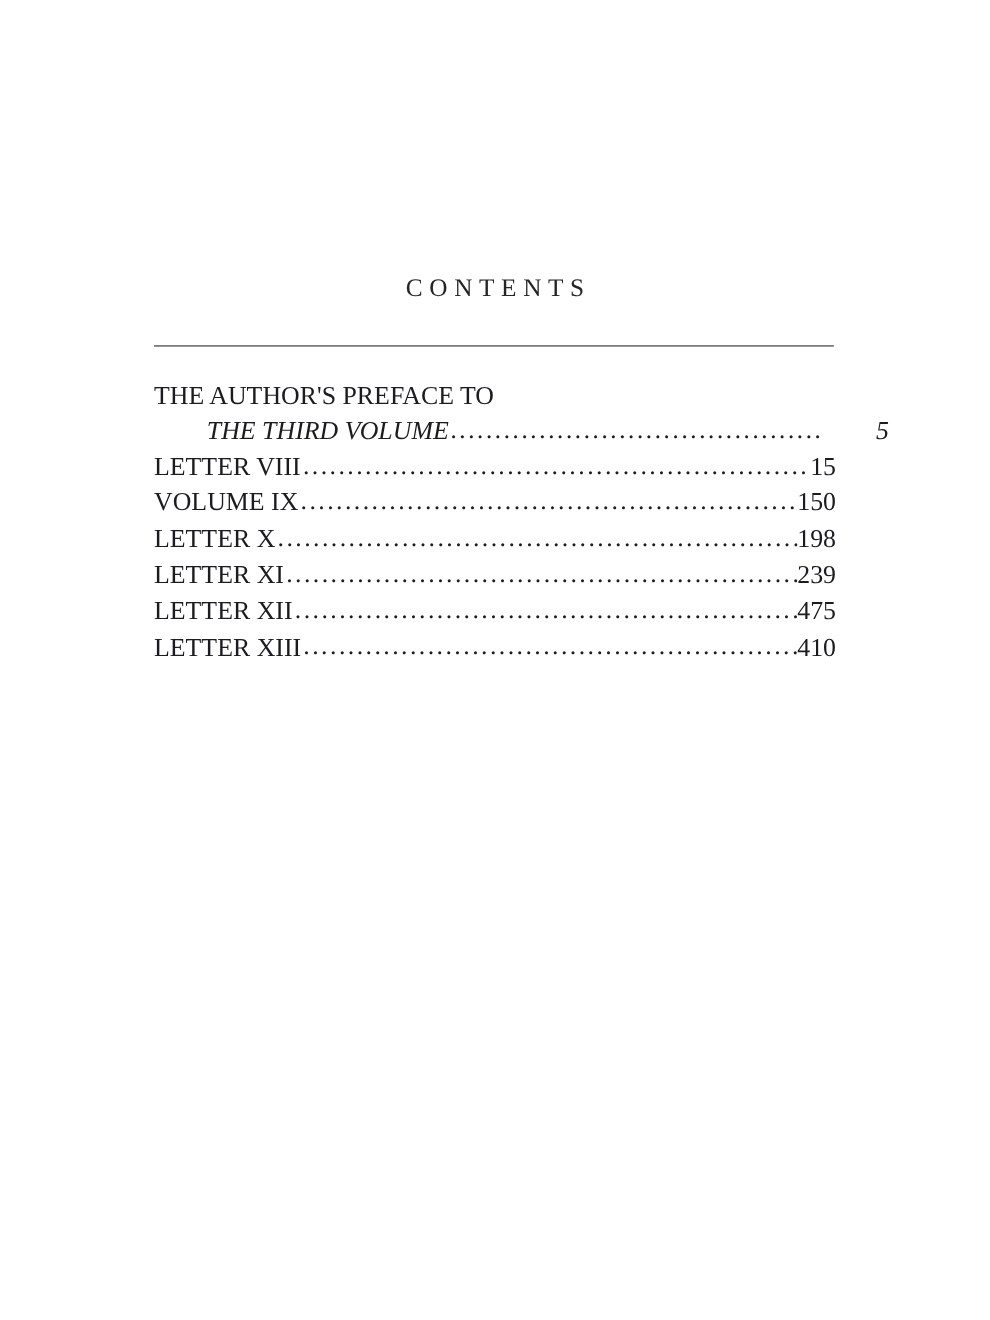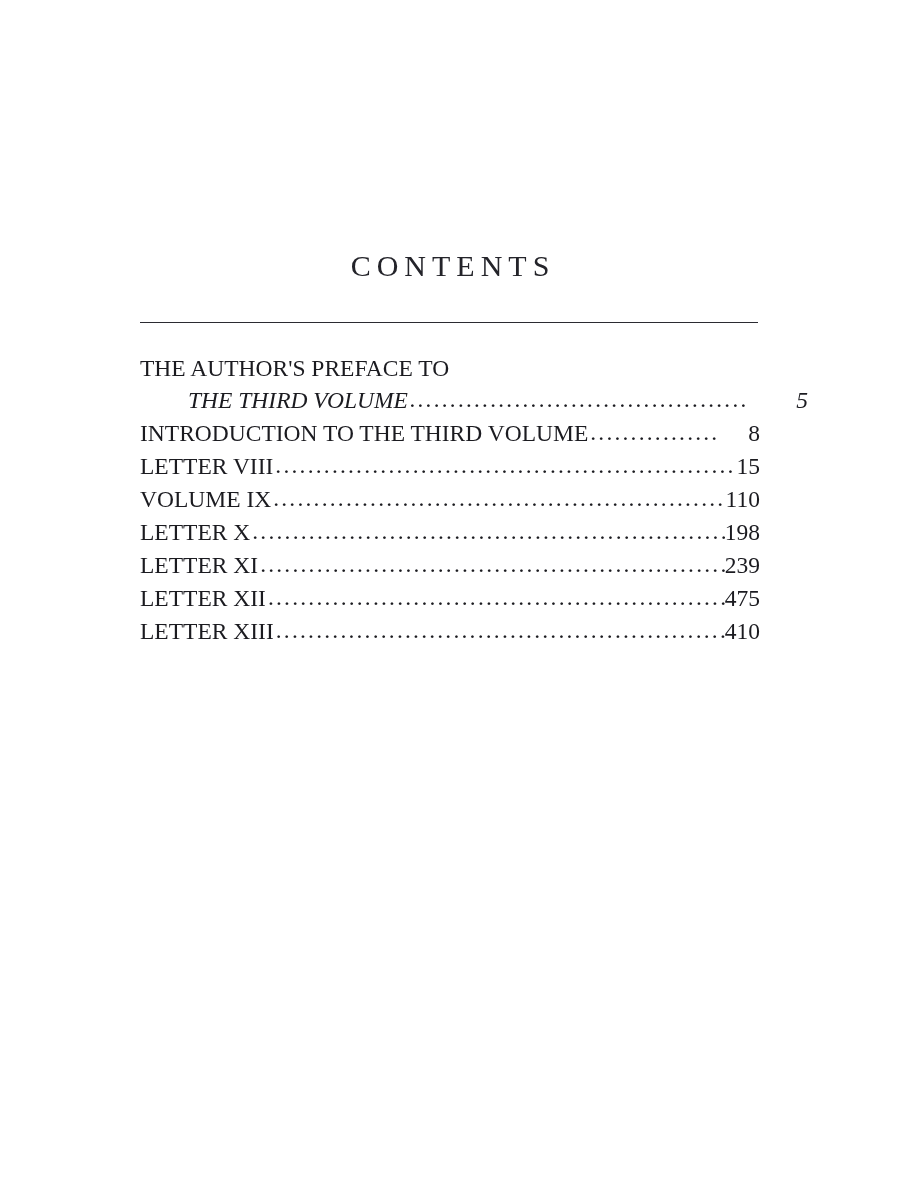--- a/index.html
+++ b/index.html
@@ -24,21 +24,21 @@
     background: #ffffff;
   }
   .content-area {
     position: absolute;
     left: 140px;
     top: 248px;
     width: 620px;
   }
   .toc-title {
     font-family: "Liberation Serif", serif;
-    font-size: 30px;
+    font-size: 23px;
     letter-spacing: 6px;
     text-align: center;
     color: #24242a;
     font-weight: 400;
     margin: 0;
     padding-left: 6px;
     line-height: 1.2;
   }
   .rule {
     margin-top: 38px;
@@ -105,41 +105,34 @@
         <div class="entry-line">
           <span class="entry-label">THE AUTHOR'S PREFACE TO</span>
         </div>
         <div class="entry-line indented entry-continued">
           <span class="entry-label">THE THIRD VOLUME</span>
           <span class="dots">..........................................</span>
           <span class="entry-page">5</span>
         </div>
       </li>
 
-      <li class="toc-entry">
-        <div class="entry-line">
-          <span class="entry-label">INTRODUCTION TO THE THIRD VOLUME</span>
-          <span class="dots">................</span>
-          <span class="entry-page">8</span>
-        </div>
-      </li>
 
       <li class="toc-entry">
         <div class="entry-line">
           <span class="entry-label">LETTER VIII</span>
           <span class="dots">.........................................................</span>
           <span class="entry-page">15</span>
         </div>
       </li>
 
       <li class="toc-entry">
         <div class="entry-line">
           <span class="entry-label">VOLUME IX</span>
           <span class="dots">...........................................................</span>
-          <span class="entry-page">110</span>
+          <span class="entry-page">150</span>
         </div>
       </li>
 
       <li class="toc-entry">
         <div class="entry-line">
           <span class="entry-label">LETTER X</span>
           <span class="dots">.............................................................</span>
           <span class="entry-page">198</span>
         </div>
       </li>

